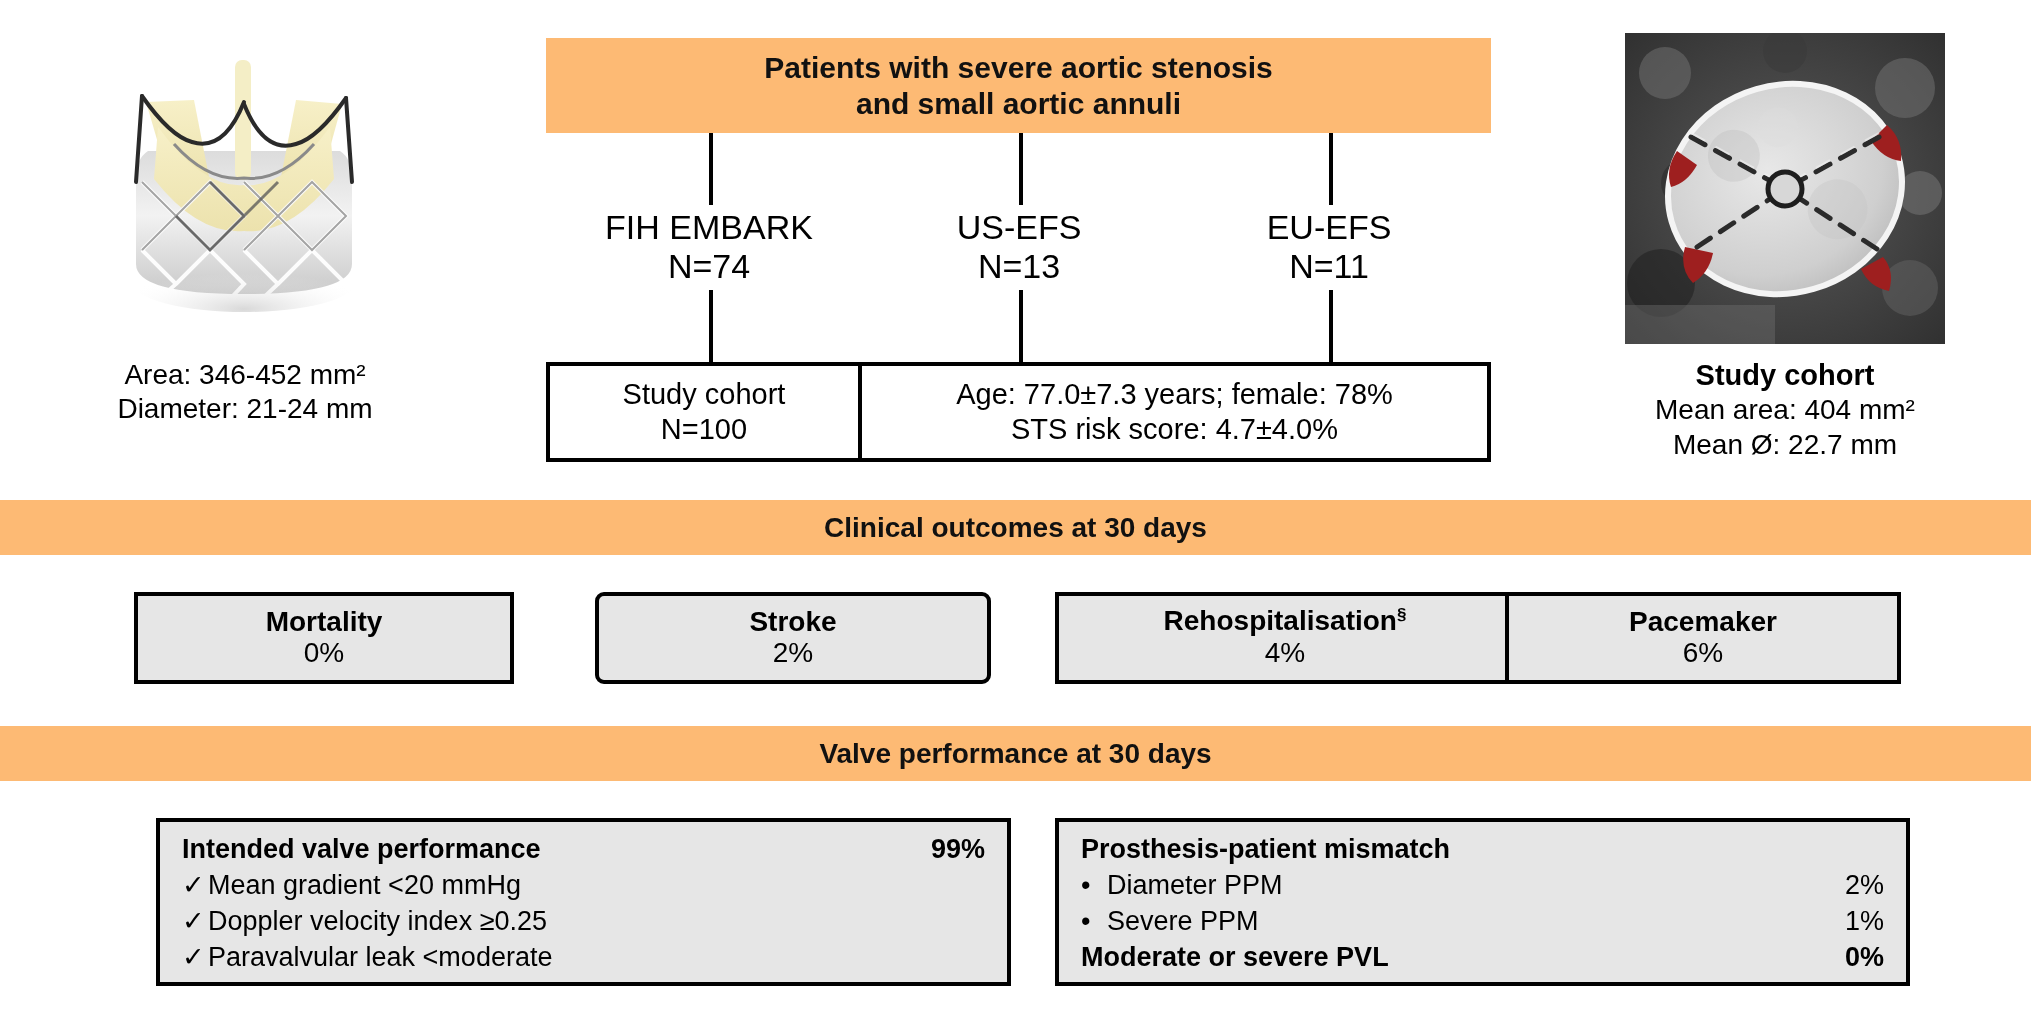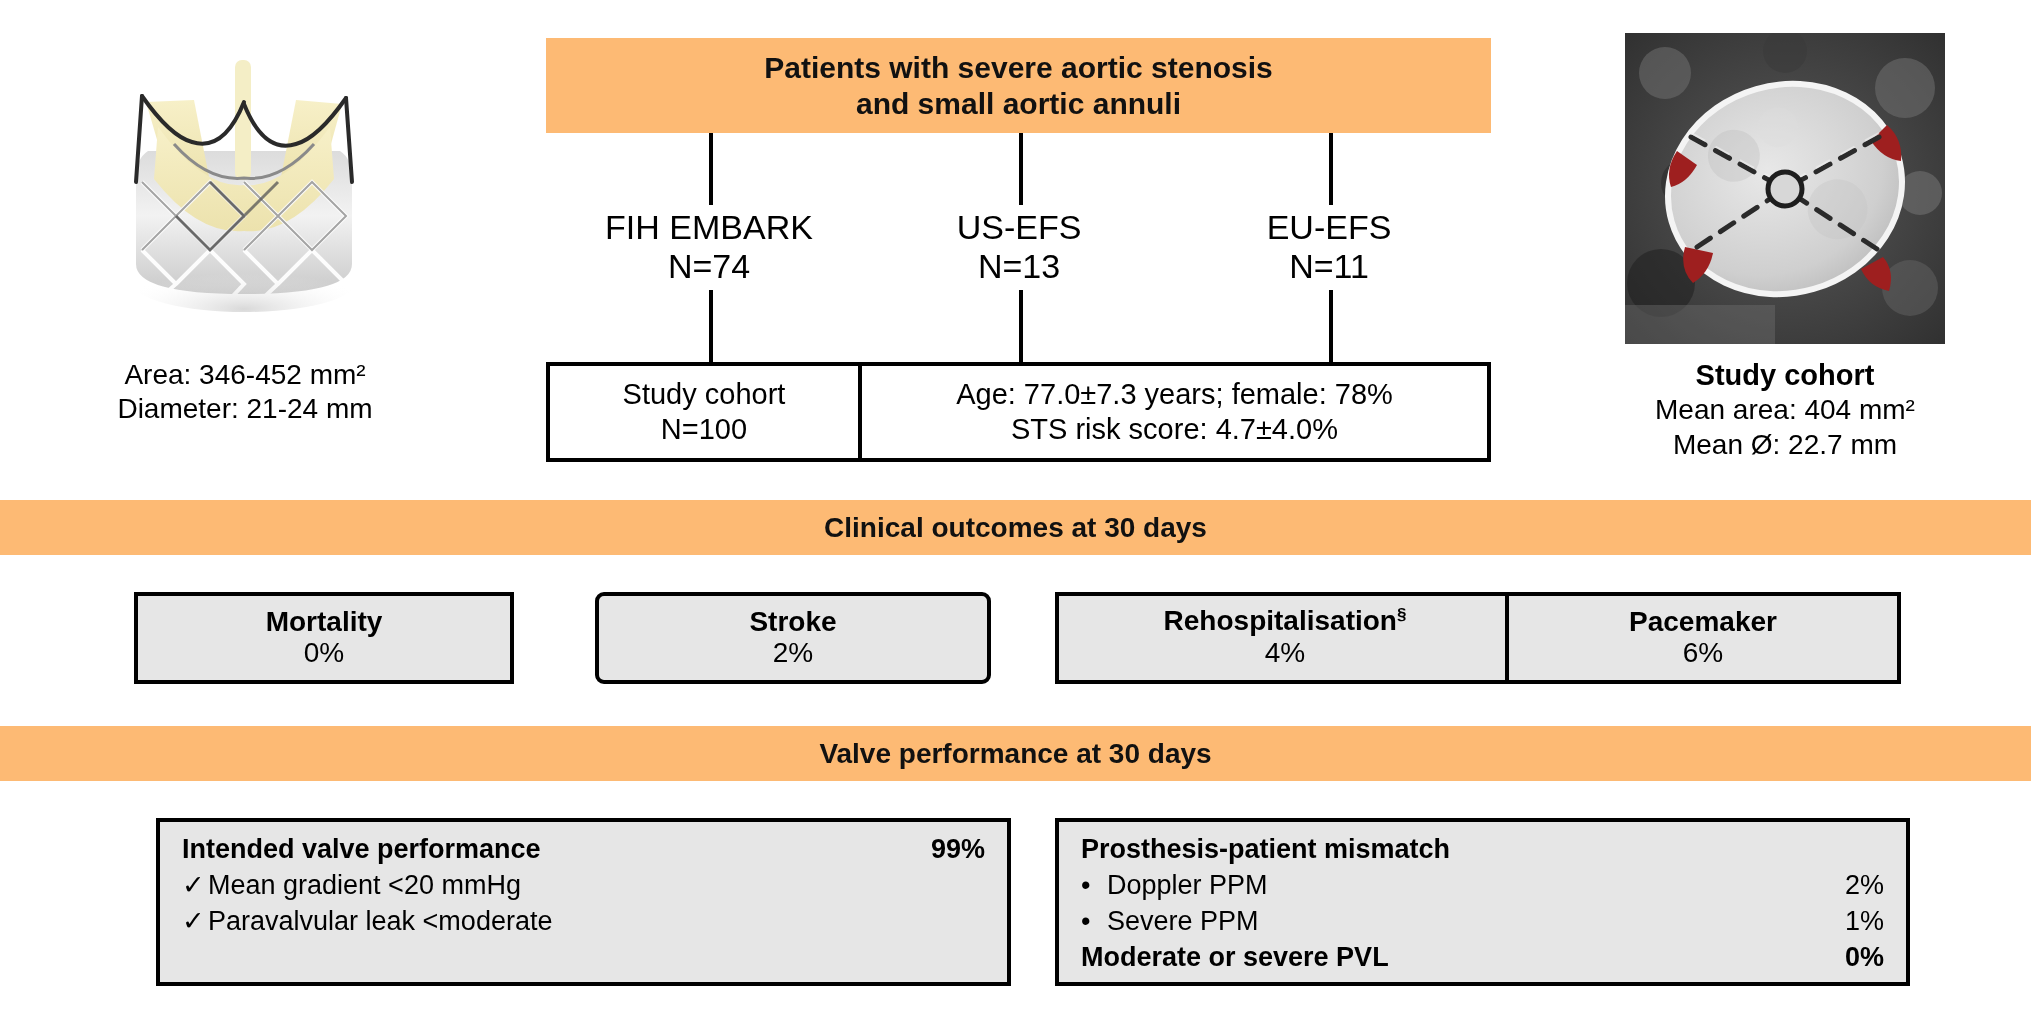--- a/index.html
+++ b/index.html
@@ -274,30 +274,33 @@
 
 <div class="abs panel" style="left:136px;width:855px;margin-left:20px;">
   <div class="prow">
     <div class="l bold">Intended valve performance</div>
     <div class="r bold">99%</div>
   </div>
   <div class="prow">
     <div class="l"><span class="mark">✓</span><span>Mean gradient &lt;20 mmHg</span></div>
   </div>
   <div class="prow">
+    <div class="l"><span class="mark">✓</span><span>Doppler velocity index ≥0.25</span></div>
+  </div>
+  <div class="prow">
     <div class="l"><span class="mark">✓</span><span>Paravalvular leak &lt;moderate</span></div>
   </div>
 </div>
 
 <div class="abs panel" style="left:1055px;width:855px;">
   <div class="prow">
     <div class="l bold">Prosthesis-patient mismatch</div>
   </div>
   <div class="prow">
-    <div class="l"><span class="mark">•</span><span>Doppler PPM</span></div>
+    <div class="l"><span class="mark">•</span><span>Diameter PPM</span></div>
     <div class="r">2%</div>
   </div>
   <div class="prow">
     <div class="l"><span class="mark">•</span><span>Severe PPM</span></div>
     <div class="r">1%</div>
   </div>
   <div class="prow">
     <div class="l bold">Moderate or severe PVL</div>
     <div class="r bold">0%</div>
   </div>

